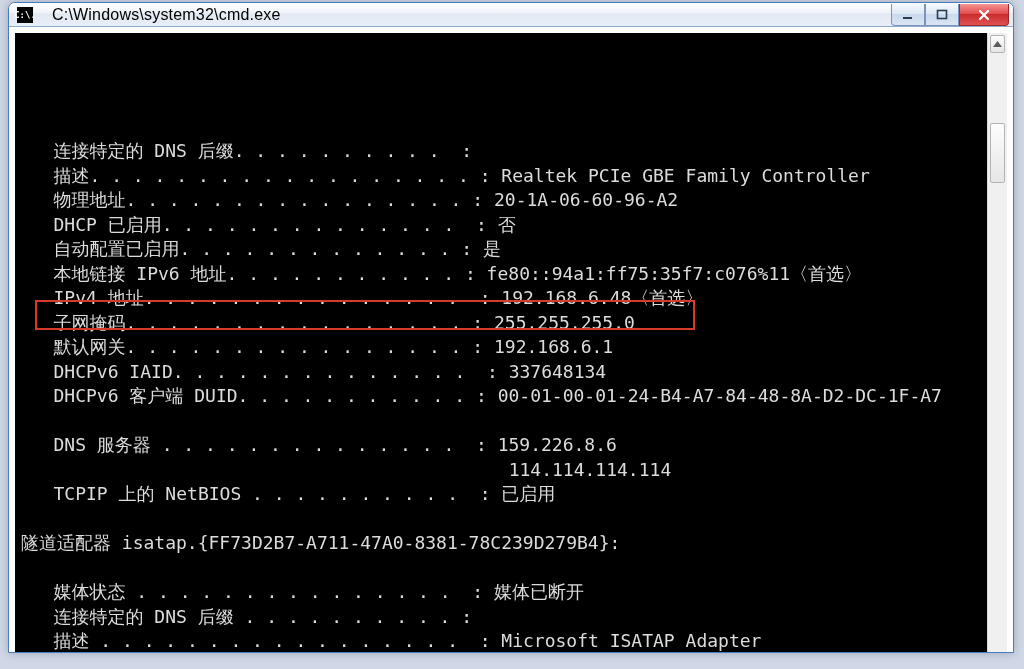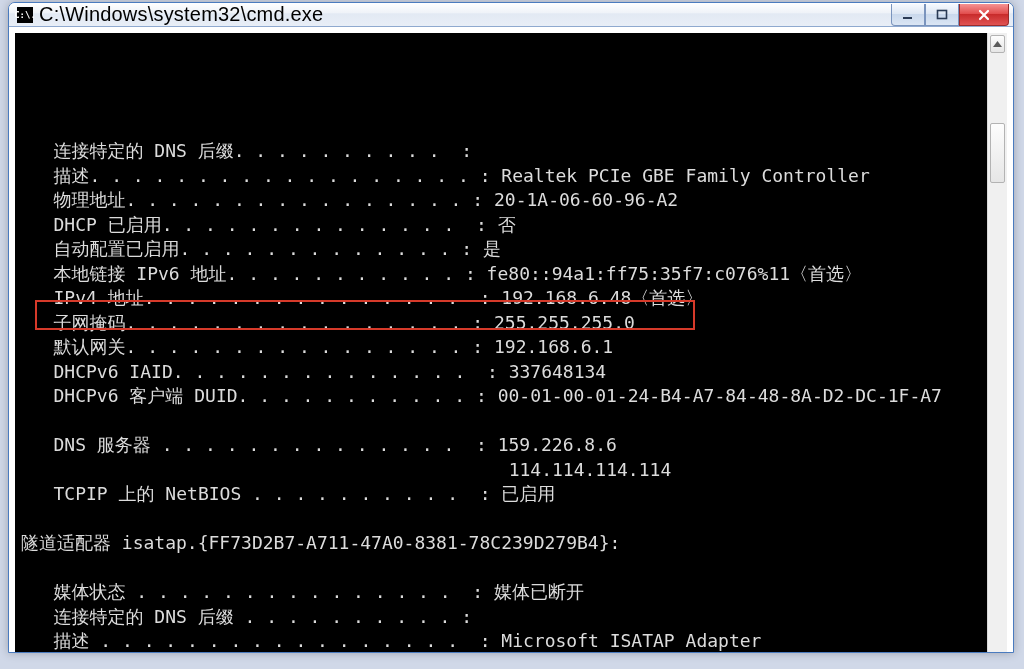--- a/index.html
+++ b/index.html
@@ -37,23 +37,24 @@
     .titlebar .cmd-icon {
       width: 16px; height: 16px;
       background: #000;
       display: flex; align-items: center; justify-content: center;
       font: bold 9px Consolas, monospace;
       color: #fff;
       margin-right: 6px;
     }
     .titlebar .title {
       flex: 1;
-      font-size: 20px;
+      font-size: 16px;
       color: #000;
       letter-spacing: .2px;
+      margin-left: 13px;
     }
     .winbtns {
       display: flex;
       gap: 0;
       height: 22px;
       align-self: flex-start;
       margin-top: 1px;
       margin-right: 2px;
     }
     .winbtn {

